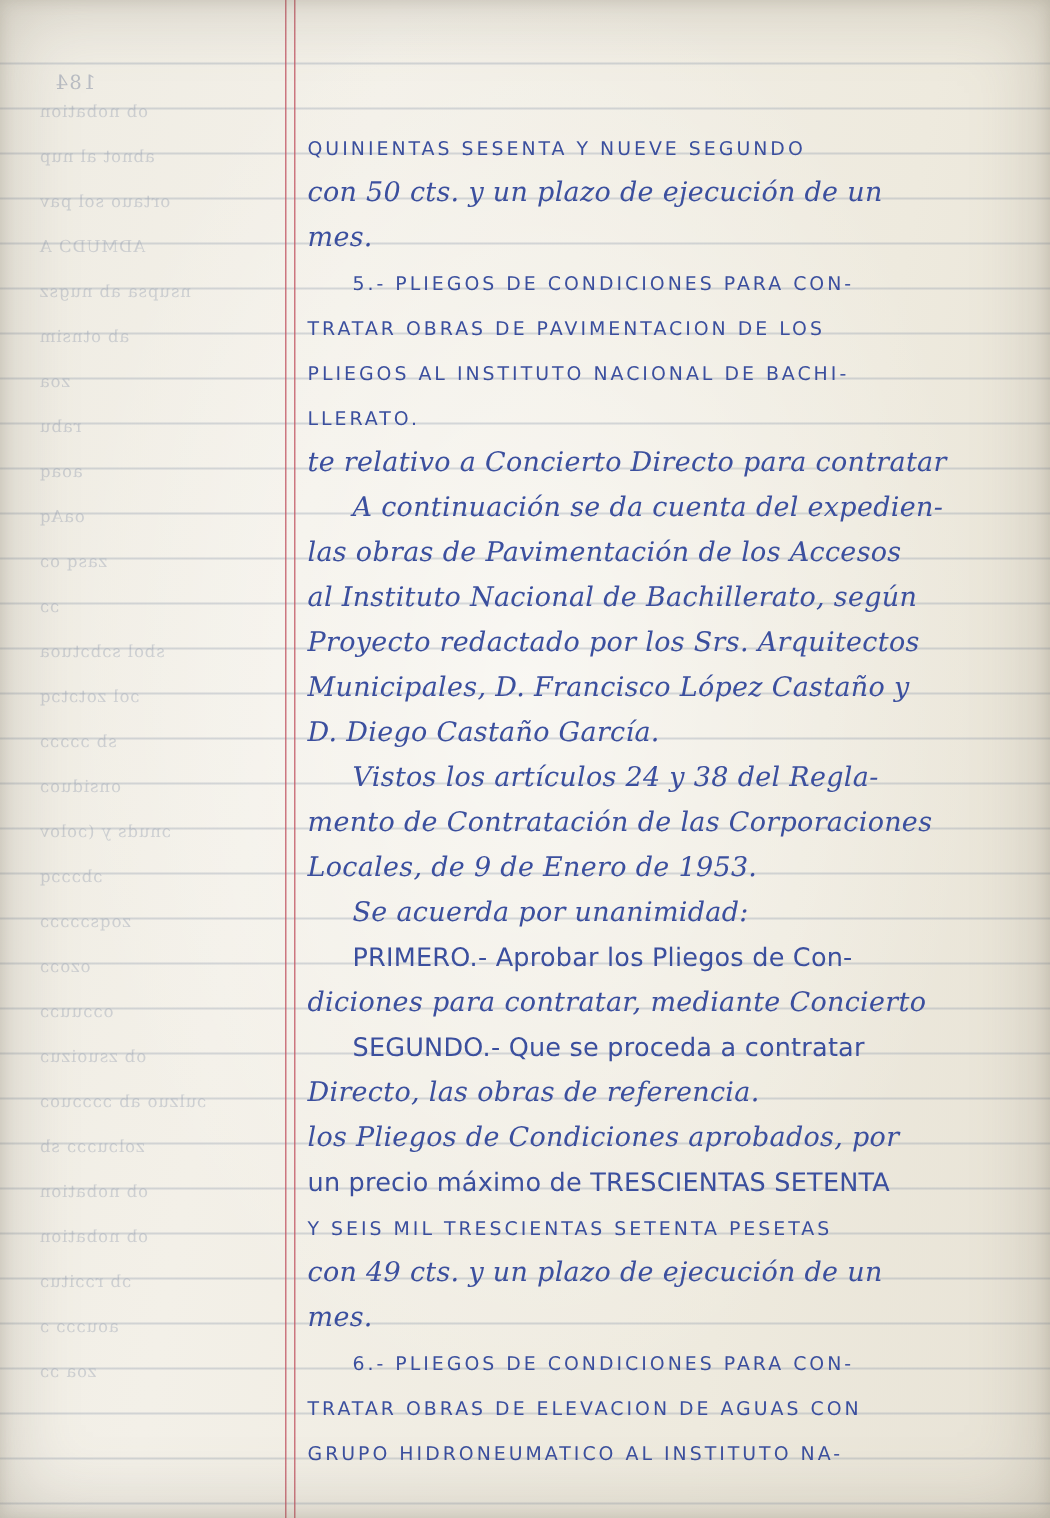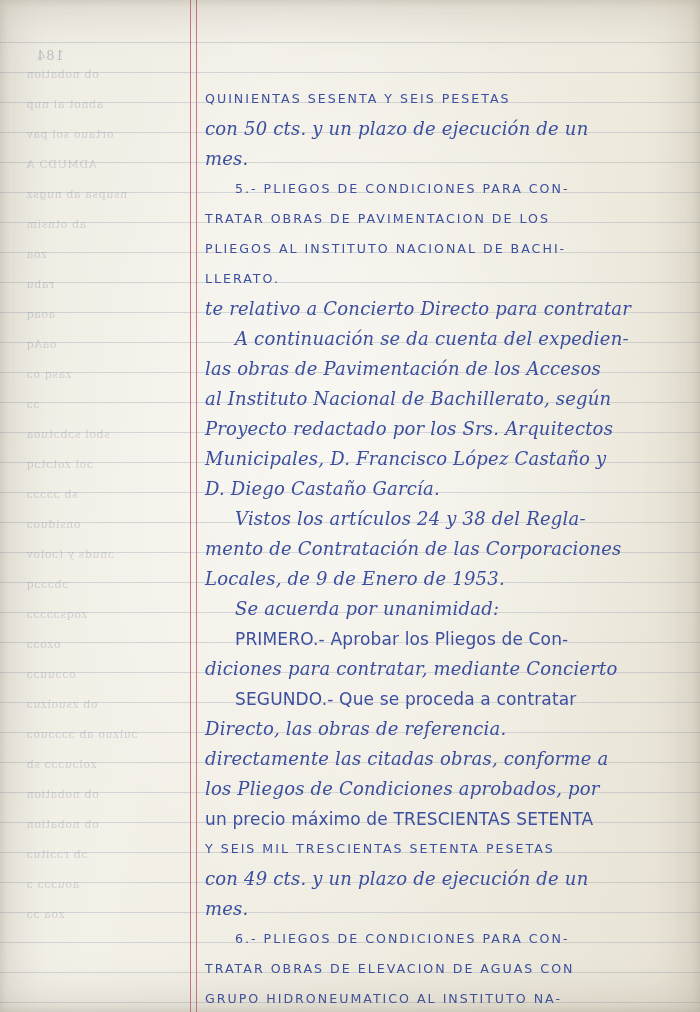--- a/index.html
+++ b/index.html
@@ -118,21 +118,21 @@
 <div class="page">
   <div class="paper-tint"></div>
   <div class="rules"></div>
   <div class="margin-rule left"></div>
   <div class="margin-rule right"></div>
 
   <div class="folio">184</div>
   <div class="bleed" id="bleed"><div>ob nobation</div><div>abnot al nup</div><div>ortauo sol pav</div><div>ADMUDƆ A</div><div>nsupsa ab nugsz</div><div>ab otnsim</div><div></div><div>zoa</div><div>rabu</div><div>aoaq</div><div>oaAq</div><div>zasq oɔ</div><div>ɔɔ</div><div></div><div>sbol sɔbɔtuoa</div><div>ɔol zotɔtɔq</div><div>sb ɔɔɔɔɔ</div><div>onsiduoɔ</div><div>ɔnuds y (ɔolov</div><div>ɔbɔɔɔq</div><div>zoqsɔɔɔɔɔ</div><div>ozoɔɔ</div><div></div><div>oɔɔuuɔɔ</div><div>ob zsuoizuɔ</div><div></div><div>ɔulzuo ab ɔɔɔɔuoɔ</div><div></div><div>zolɔuɔɔɔ sb</div><div></div><div>ob nobation</div><div>ob nobation</div><div>ɔb rɔɔituɔ</div><div>aouɔɔɔ ɔ</div><div>zoa ɔɔ</div></div>
 
   <div class="body" id="body">
-      <div class="ln caps">QUINIENTAS SESENTA Y SEIS PESETAS</div>
+      <div class="ln caps">QUINIENTAS SESENTA Y NUEVE SEGUNDO</div>
       <div class="ln cursive">con 50 cts. y un plazo de ejecución de un</div>
       <div class="ln cursive">mes.</div>
       <div class="ln indent caps">5.- PLIEGOS DE CONDICIONES PARA CON-</div>
       <div class="ln caps">TRATAR OBRAS DE PAVIMENTACION DE LOS</div>
       <div class="ln caps">PLIEGOS AL INSTITUTO NACIONAL DE BACHI-</div>
       <div class="ln caps">LLERATO.</div>
       <div class="ln cursive">te relativo a Concierto Directo para contratar</div>
       <div class="ln indent cursive">A continuación se da cuenta del expedien-</div>
       <div class="ln cursive">las obras de Pavimentación de los Accesos</div>
       <div class="ln cursive">al Instituto Nacional de Bachillerato, según</div>
@@ -140,21 +140,20 @@
       <div class="ln cursive">Municipales, D. Francisco López Castaño y</div>
       <div class="ln cursive">D. Diego Castaño García.</div>
       <div class="ln indent cursive">Vistos los artículos 24 y 38 del Regla-</div>
       <div class="ln cursive">mento de Contratación de las Corporaciones</div>
       <div class="ln cursive">Locales, de 9 de Enero de 1953.</div>
       <div class="ln indent cursive">Se acuerda por unanimidad:</div>
       <div class="ln indent"><span class="caps">PRIMERO.-</span><span class="cursive"> Aprobar los Pliegos de Con-</span></div>
       <div class="ln cursive">diciones para contratar, mediante Concierto</div>
       <div class="ln indent"><span class="caps">SEGUNDO.-</span><span class="cursive"> Que se proceda a contratar</span></div>
       <div class="ln cursive">Directo, las obras de referencia.</div>
-      <div class="ln cursive">directamente las citadas obras, conforme a</div>
       <div class="ln cursive">los Pliegos de Condiciones aprobados, por</div>
       <div class="ln"><span class="cursive">un precio máximo de </span><span class="caps">TRESCIENTAS SETENTA</span></div>
       <div class="ln caps">Y SEIS MIL TRESCIENTAS SETENTA PESETAS</div>
       <div class="ln cursive">con 49 cts. y un plazo de ejecución de un</div>
       <div class="ln cursive">mes.</div>
       <div class="ln indent caps">6.- PLIEGOS DE CONDICIONES PARA CON-</div>
       <div class="ln caps">TRATAR OBRAS DE ELEVACION DE AGUAS CON</div>
       <div class="ln caps">GRUPO HIDRONEUMATICO AL INSTITUTO NA-</div>
     </div>
 

